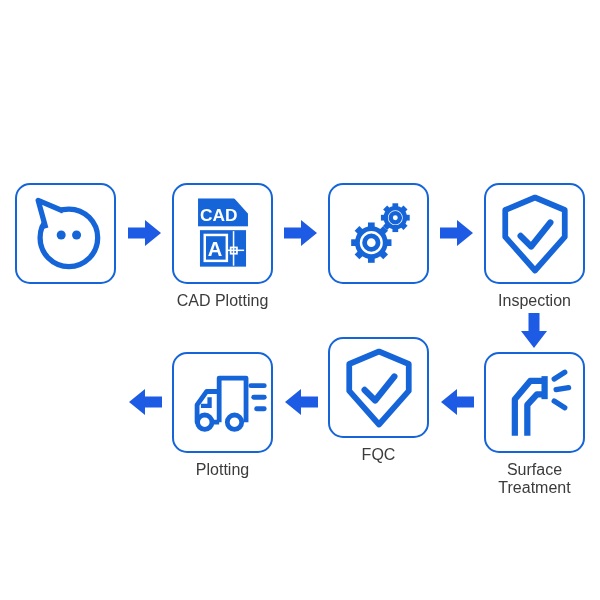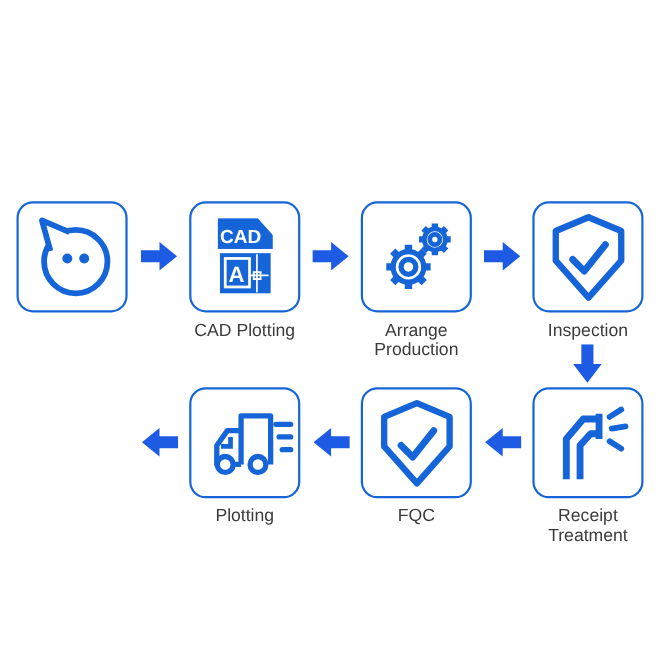--- a/index.html
+++ b/index.html
@@ -89,21 +89,20 @@
             <line x1="60.6" y1="39.4" x2="56.4" y2="43.6"></line>
           <line x1="58" y1="33" x2="52" y2="33"></line>
             <line x1="60.6" y1="26.6" x2="56.4" y2="22.4"></line>
           <line x1="67" y1="24" x2="67" y2="18"></line>
             <line x1="73.4" y1="26.6" x2="77.6" y2="22.4"></line>
         </g>
         <circle class="sw" cx="67" cy="33" r="10" stroke-width="4.5"></circle>
         <circle class="s" cx="67" cy="33" r="4.8" stroke-width="4.5"></circle>
       </svg>
     </div>
-    <div class="step-label">Arrange Production</div>
   </div>
 
   <svg class="arrow" style="left:440px;top:219px" width="34" height="28" viewBox="0 0 34 28">
     <polygon class="af" points="0,8.5 17,8.5 17,1 33,14 17,27 17,19.5 0,19.5"></polygon>
   </svg>
 
   <div class="step" style="left:484px;top:183px">
     <div class="icon-box">
       <svg class="icon-svg" viewBox="0 0 100 100">
         <path class="s" d="M50,12 L81,25 V53 L50,88 L19,53 V25 Z" stroke-width="6" stroke-linejoin="round"></path>
@@ -137,21 +136,21 @@
         </g>
       </svg>
     </div>
     <div class="step-label">Plotting</div>
   </div>
 
   <svg class="arrow" style="left:284px;top:388px" width="34" height="28" viewBox="0 0 34 28">
     <polygon class="af" points="34,8.5 17,8.5 17,1 1,14 17,27 17,19.5 34,19.5"></polygon>
   </svg>
 
-  <div class="step" style="left:328px;top:352px">
+  <div class="step" style="left:328px;top:337px">
     <div class="icon-box">
       <svg class="icon-svg" viewBox="0 0 100 100">
         <path class="s" d="M50,12 L81,25 V53 L50,88 L19,53 V25 Z" stroke-width="6" stroke-linejoin="round"></path>
         <path class="s" d="M35,52 L46,63 L66,38" stroke-width="6.5" stroke-linecap="round" stroke-linejoin="round"></path>
       </svg>
     </div>
     <div class="step-label">FQC</div>
   </div>
 
   <svg class="arrow" style="left:440px;top:388px" width="34" height="28" viewBox="0 0 34 28">
@@ -164,16 +163,16 @@
         <path class="s" d="M29,84 V46 L45,27 H58" stroke-width="6.5" stroke-linejoin="round"></path>
         <path class="s" d="M42,84 V52 L52,41 H58" stroke-width="6.5" stroke-linejoin="round"></path>
         <line class="s" x1="60" y1="22" x2="60" y2="46" stroke-width="6.5"></line>
         <g class="s" stroke-width="5.5" stroke-linecap="round">
           <line x1="70" y1="25" x2="81" y2="18"></line>
           <line x1="72" y1="36" x2="85" y2="34"></line>
           <line x1="70" y1="48" x2="81" y2="55"></line>
         </g>
       </svg>
     </div>
-    <div class="step-label">Receipt Treatment</div>
+    <div class="step-label">Surface Treatment</div>
   </div>
 
 </div>
 
 </body></html>

